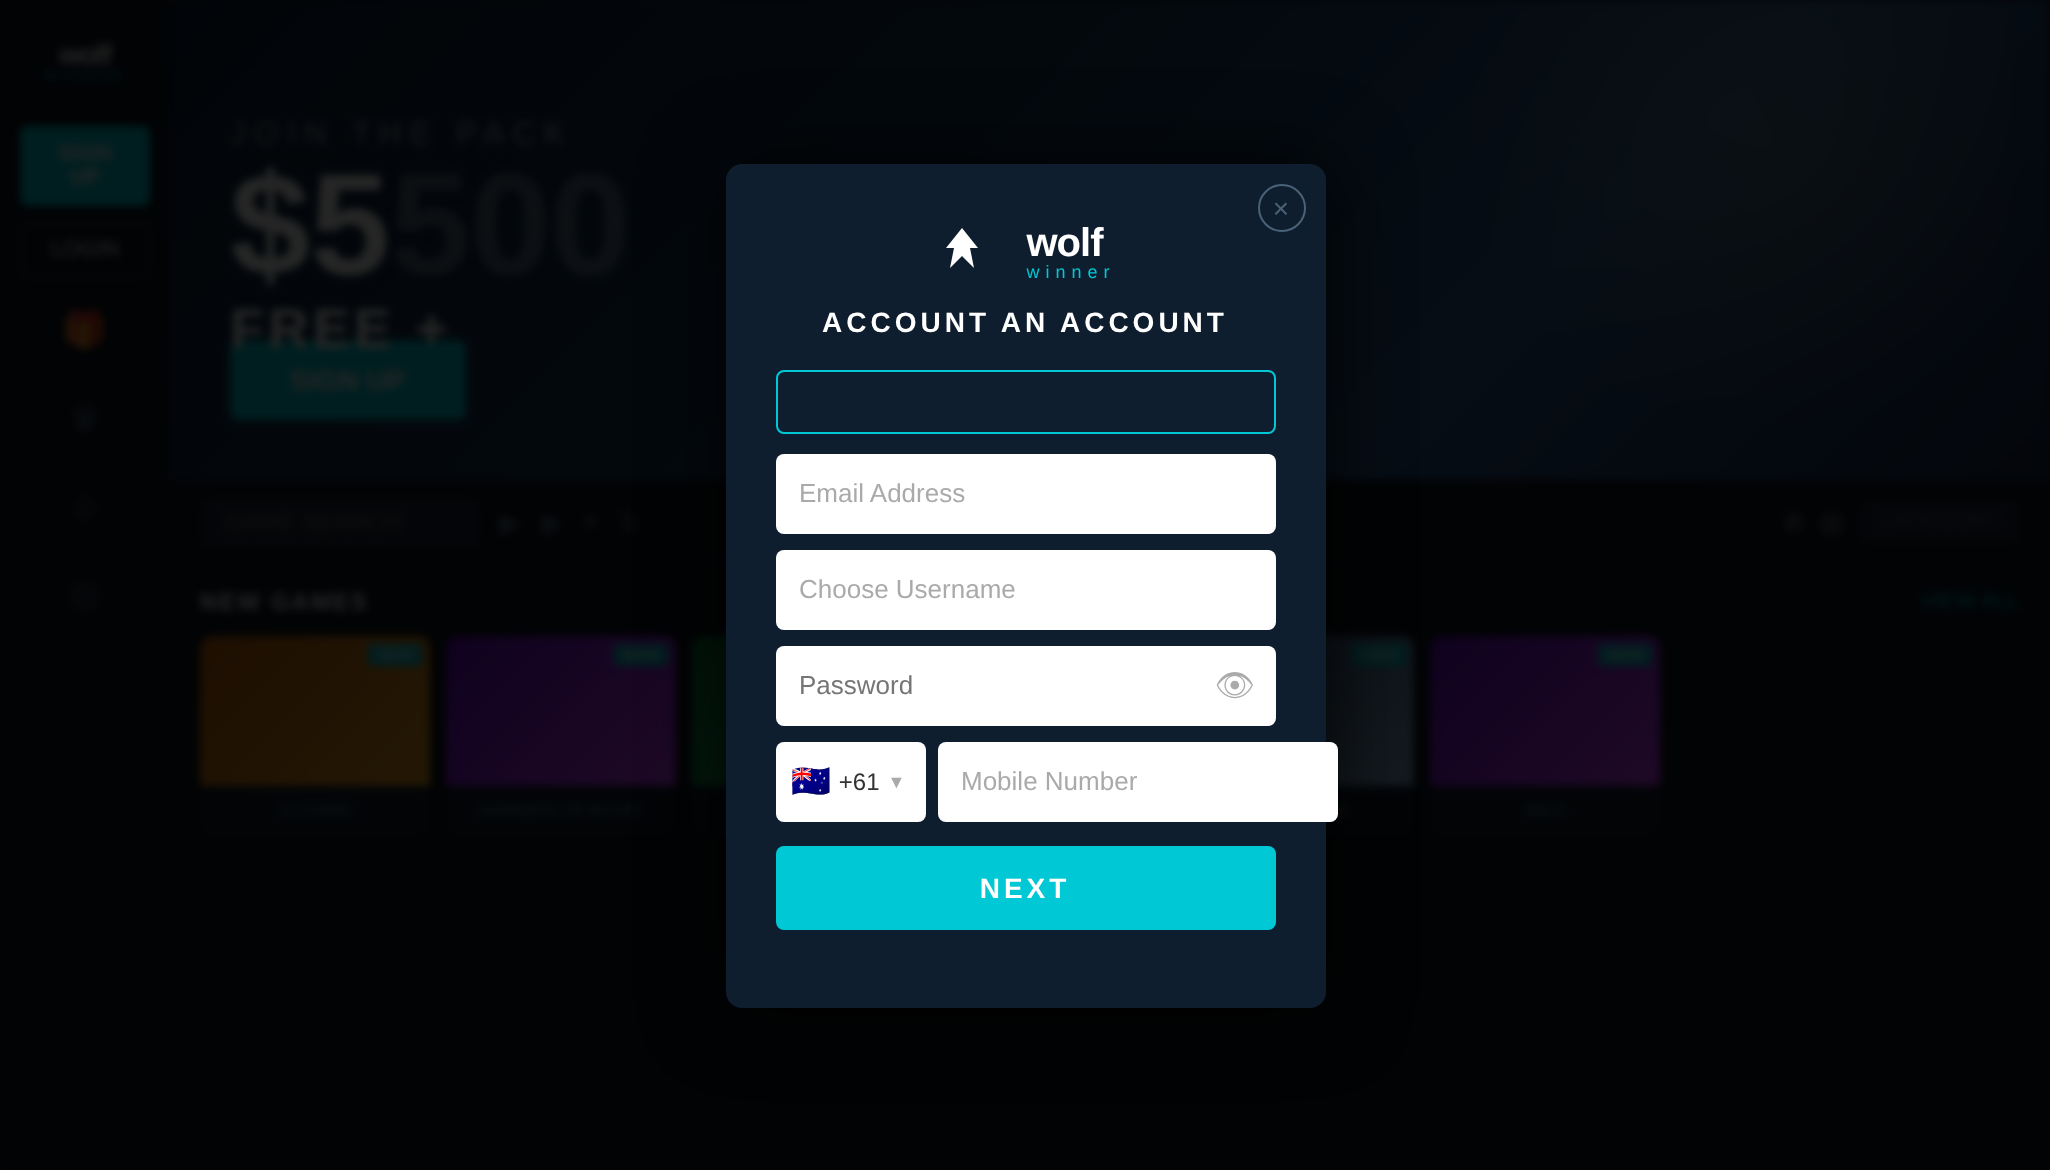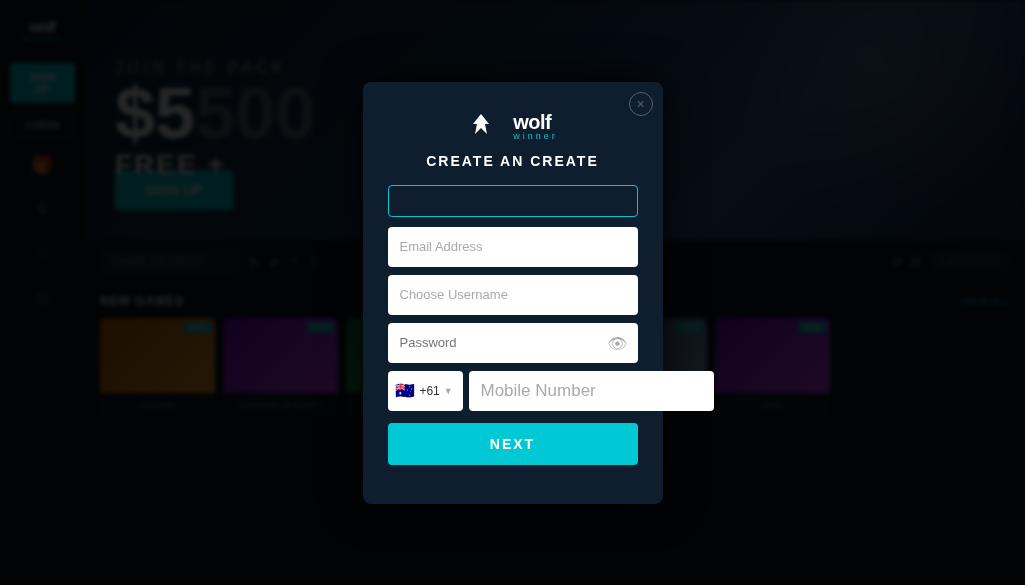--- a/index.html
+++ b/index.html
@@ -364,21 +364,21 @@
     .flag {
       font-size: 16px;
     }
     .phone-input {
       flex: 1;
       height: 40px;
       background: white;
       border: none;
       border-radius: 4px;
       padding: 0 12px;
-      font-size: 17px;
+      font-size: 13px;
       color: #0369a1;
     }
     .phone-input::placeholder { color: #aaa; }
     .btn-next {
       width: 100%;
       height: 42px;
       background: #00c8d4;
       color: white;
       border: none;
       border-radius: 4px;
@@ -504,21 +504,21 @@
         <svg width="28" height="28" viewBox="0 0 28 28">
           <polygon points="14,2 6,12 10,12 8,22 14,16 20,22 18,12 22,12" fill="white"></polygon>
         </svg>
         <div>
           <div style="color:white;font-size:20px;font-weight:900;letter-spacing:-0.5px;line-height:1">wolf</div>
           <div style="color:#00c8d4;font-size:9px;letter-spacing:3px;line-height:1">winner</div>
         </div>
       </div>
     </div>
 
-    <div class="modal-title">CREATE AN CREATE</div>
+    <div class="modal-title">ACCOUNT AN ACCOUNT</div>
 
     <input class="modal-promo-input" style="">
 
     <input class="modal-input" type="email" placeholder="Email Address" style="">
 
     <input class="modal-input" type="text" placeholder="Choose Username" style="">
 
     <div class="password-wrapper">
       <input type="password" placeholder="Password" style="">
       <span class="password-eye">👁</span>

